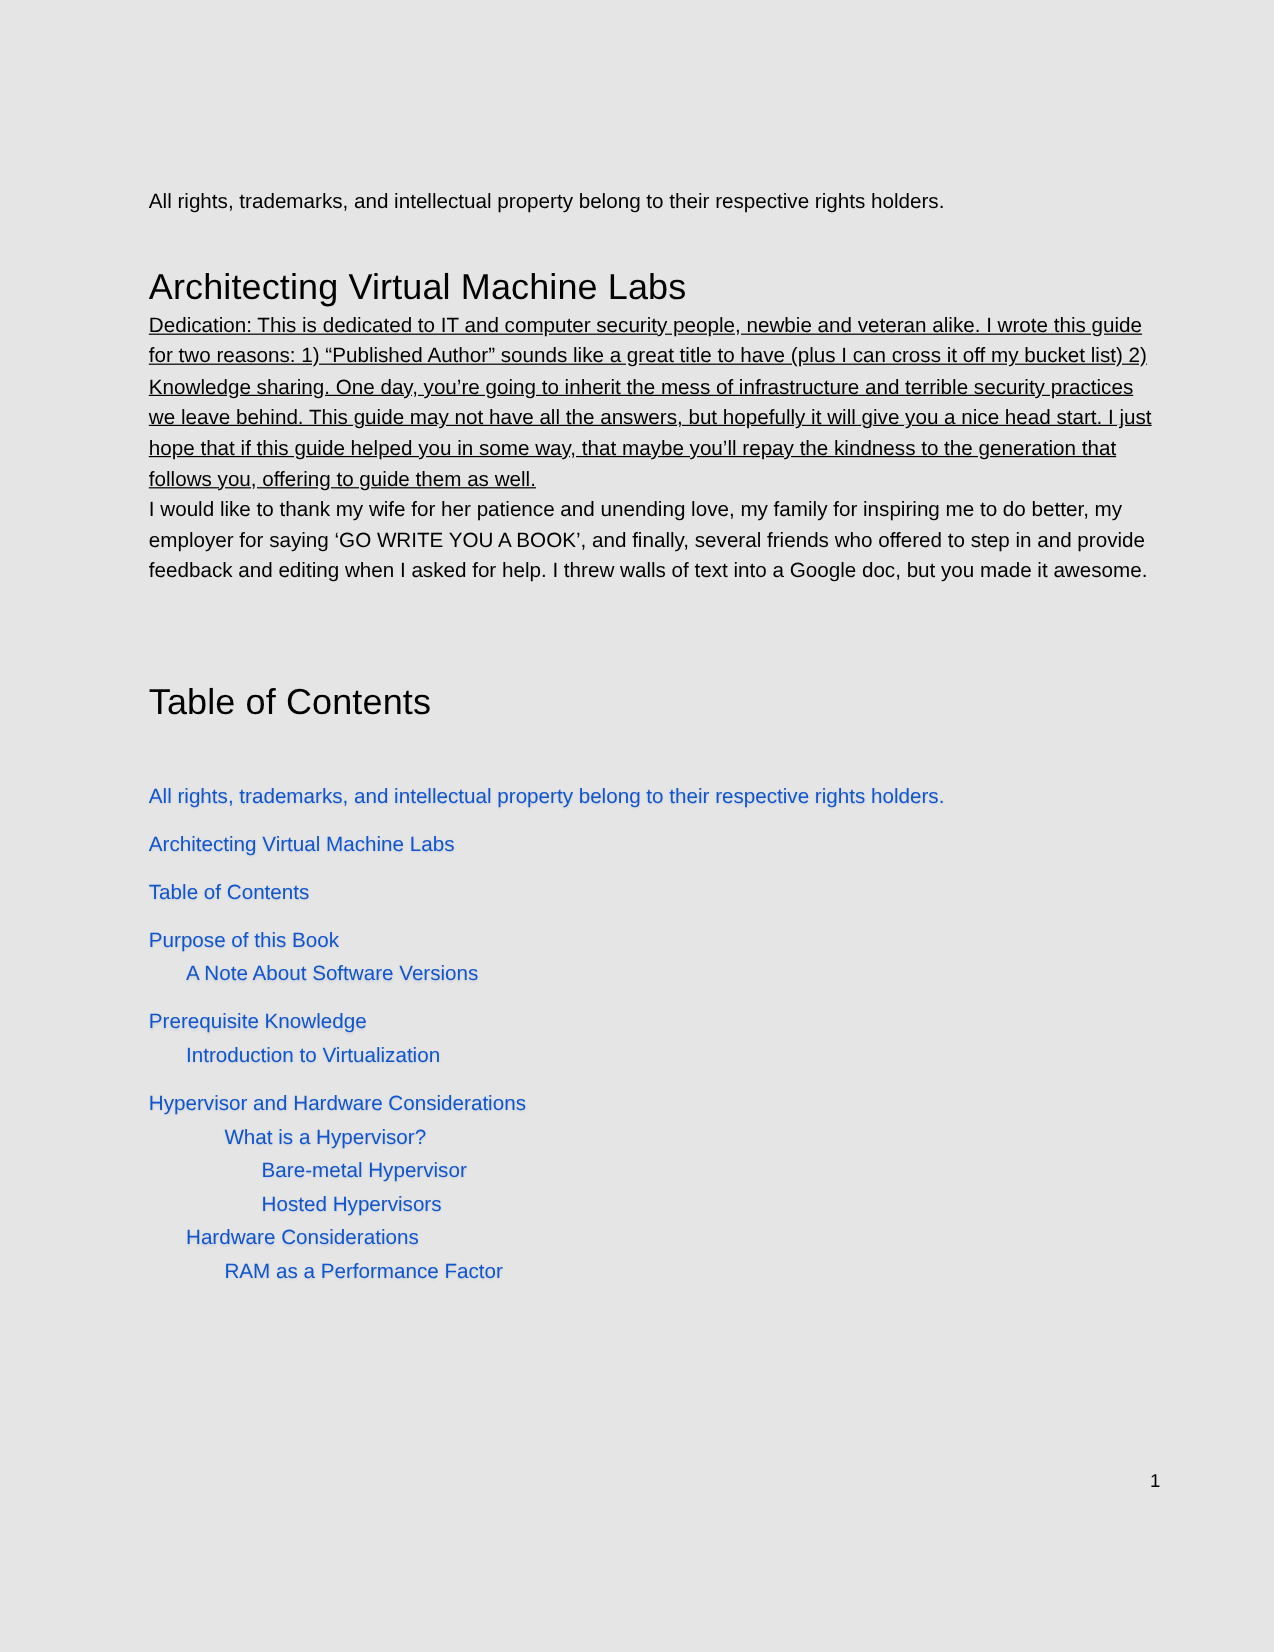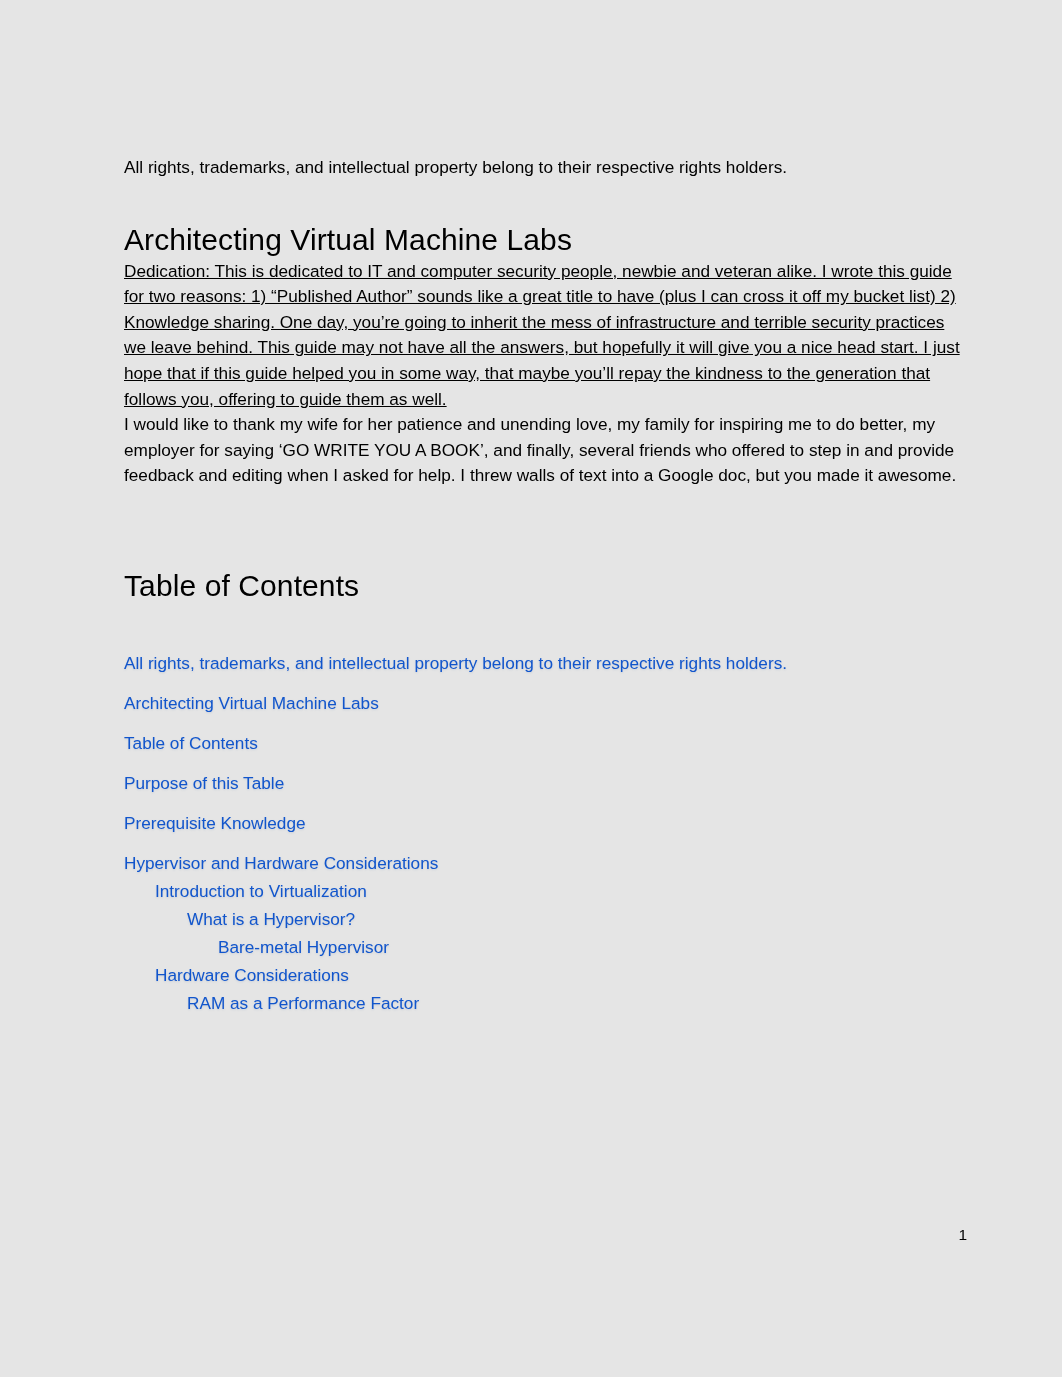--- a/index.html
+++ b/index.html
@@ -122,26 +122,28 @@
     <p class="body thanks">I would like to thank my wife for her patience and unending love, my family for inspiring me to do better, my employer for saying ‘GO WRITE YOU A BOOK’, and finally, several friends who offered to step in and provide feedback and editing when I asked for help. I threw walls of text into a Google doc, but you made it awesome.</p>
 
     <div class="toc-heading-wrap">
       <h1 class="toc-title">Table of Contents</h1>
     </div>
 
     <nav class="toc-list" id="toc-list">
         <a class="toc-entry lvl-1" href="#">All rights, trademarks, and intellectual property belong to their respective rights holders.</a>
         <a class="toc-entry lvl-1 gap" href="#">Architecting Virtual Machine Labs</a>
         <a class="toc-entry lvl-1 gap" href="#">Table of Contents</a>
-        <a class="toc-entry lvl-1 gap" href="#">Purpose of this Table</a>
+        <a class="toc-entry lvl-1 gap" href="#">Purpose of this Book</a>
+        <a class="toc-entry lvl-2 tight" href="#">A Note About Software Versions</a>
         <a class="toc-entry lvl-1 gap" href="#">Prerequisite Knowledge</a>
+        <a class="toc-entry lvl-2 tight" href="#">Introduction to Virtualization</a>
         <a class="toc-entry lvl-1 gap" href="#">Hypervisor and Hardware Considerations</a>
-        <a class="toc-entry lvl-2 tight" href="#">Introduction to Virtualization</a>
         <a class="toc-entry lvl-3 tight" href="#">What is a Hypervisor?</a>
         <a class="toc-entry lvl-4 tight" href="#">Bare-metal Hypervisor</a>
+        <a class="toc-entry lvl-4 tight" href="#">Hosted Hypervisors</a>
         <a class="toc-entry lvl-2 tight" href="#">Hardware Considerations</a>
         <a class="toc-entry lvl-3 tight" href="#">RAM as a Performance Factor</a>
       </nav>
 
   </div>
 
   <div class="page-number">1</div>
 </div>
 
 </body></html>

